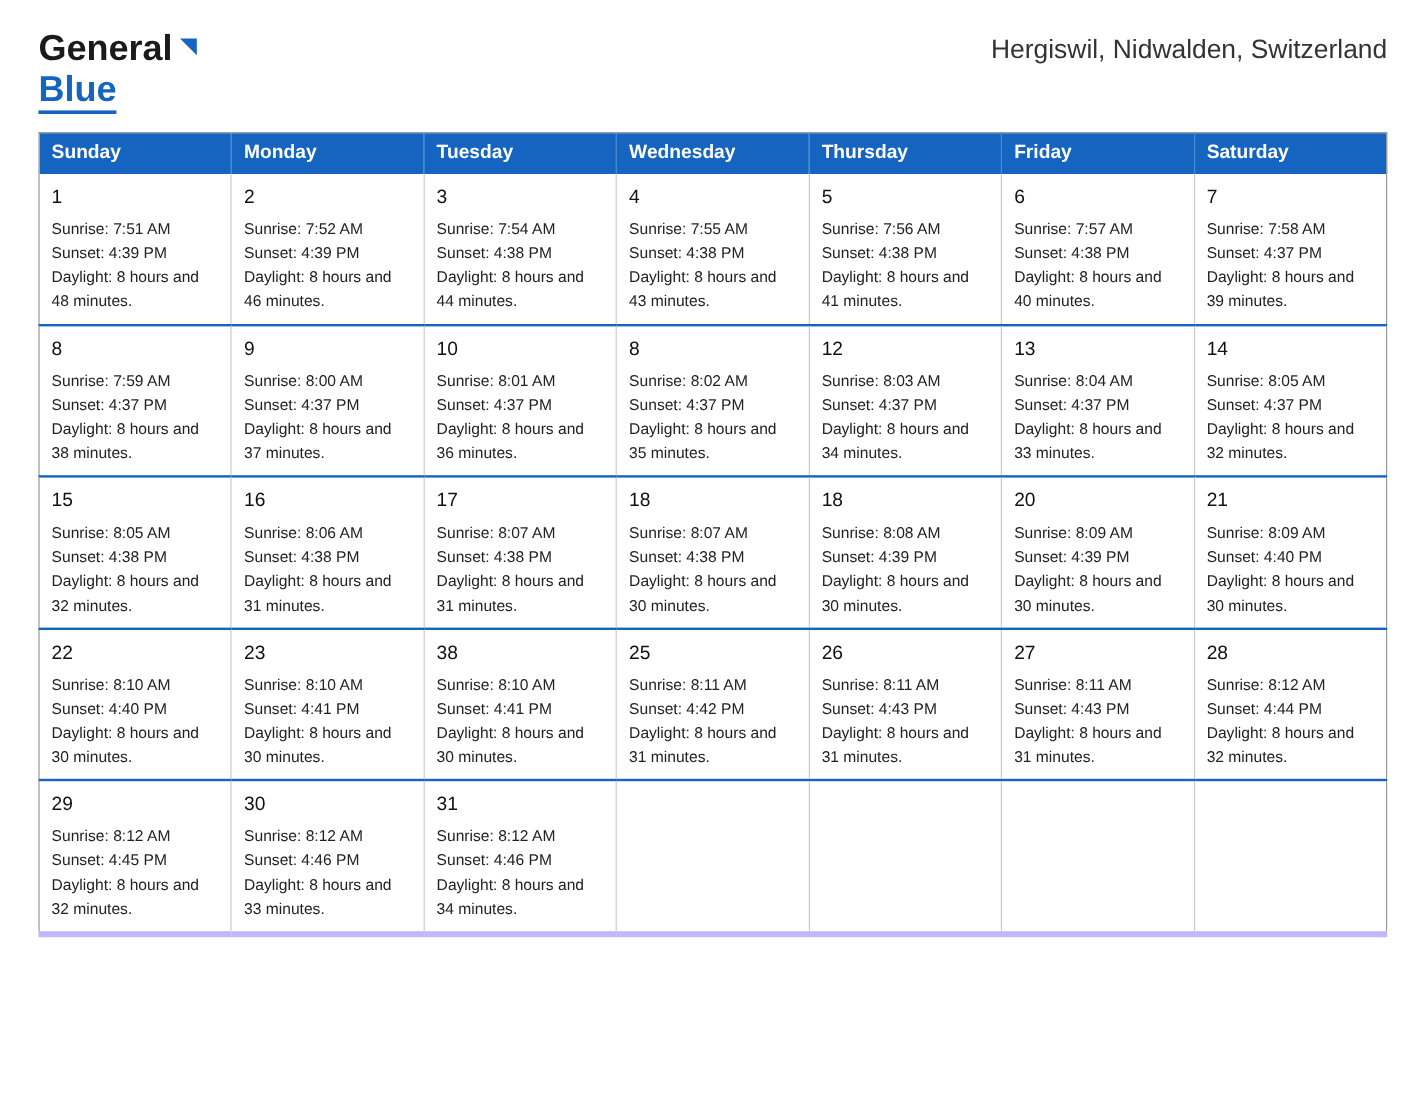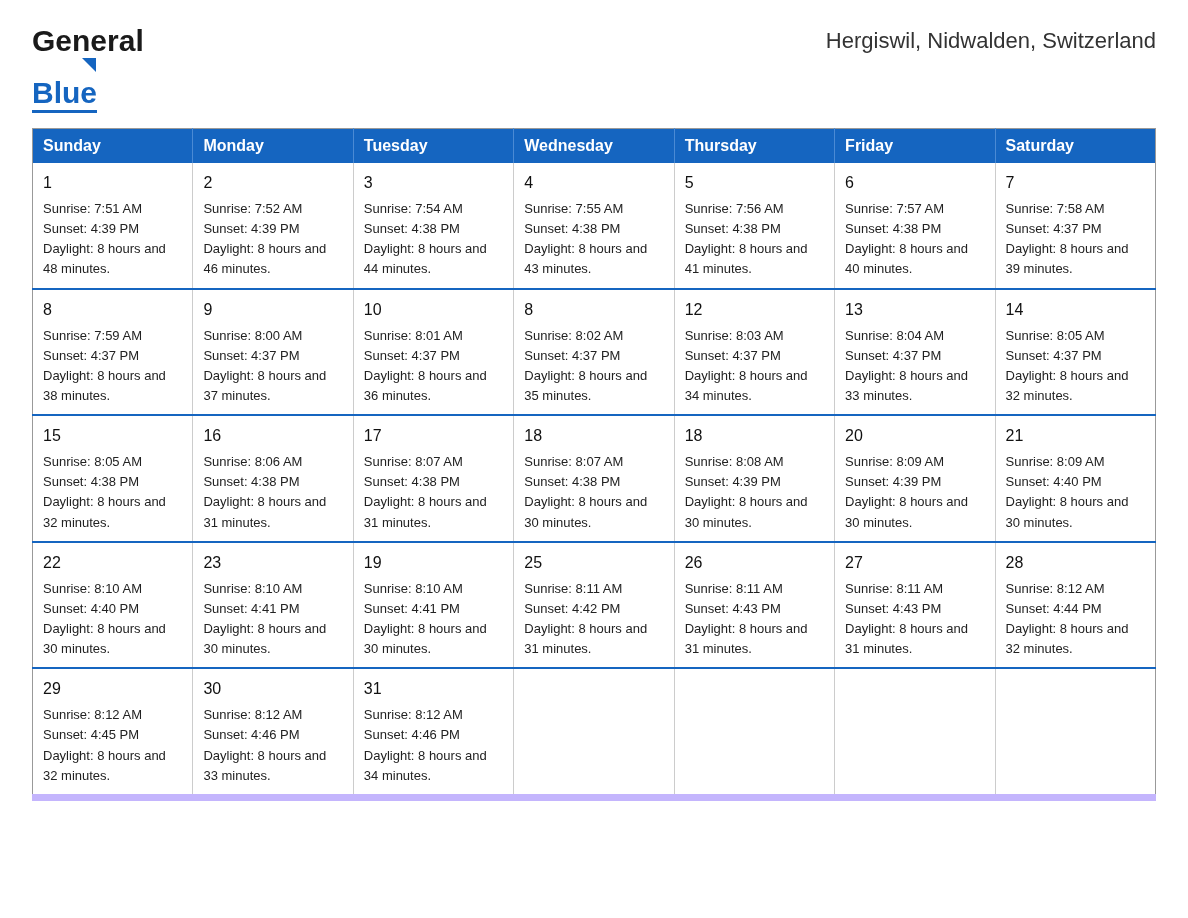--- a/index.html
+++ b/index.html
@@ -17,21 +17,20 @@
       margin-bottom: 18px;
     }
     .logo {
       display: flex;
       flex-direction: column;
       align-items: flex-start;
     }
     .logo-line {
       display: flex;
       align-items: center;
-      flex-direction: column;
     }
     .title-section {
       text-align: right;
     }
     .month-year {
       font-size: 52px;
       font-weight: bold;
       color: #1a1a1a;
       line-height: 1.1;
     }
@@ -67,21 +66,21 @@
       width: 14.28%;
       font-size: 13px;
       color: #222;
       line-height: 1.5;
       min-height: 110px;
     }
     .calendar td:last-child {
       border-right: none;
     }
     .calendar tr:last-child td {
-      border-bottom: 7px solid #c4b5fd;
+      border-bottom: 5px solid #c4b5fd;
     }
     .day-num {
       font-size: 16px;
       font-weight: normal;
       color: #111;
       display: block;
       margin-bottom: 4px;
     }
     .day-info {
       font-size: 13px;
@@ -218,21 +217,21 @@
       <tr>
         <td>
           <span class="day-num">22</span>
           <div class="day-info">Sunrise: 8:10 AM<br>Sunset: 4:40 PM<br>Daylight: 8 hours and 30 minutes.</div>
         </td>
         <td>
           <span class="day-num">23</span>
           <div class="day-info">Sunrise: 8:10 AM<br>Sunset: 4:41 PM<br>Daylight: 8 hours and 30 minutes.</div>
         </td>
         <td>
-          <span class="day-num">19</span>
+          <span class="day-num">38</span>
           <div class="day-info">Sunrise: 8:10 AM<br>Sunset: 4:41 PM<br>Daylight: 8 hours and 30 minutes.</div>
         </td>
         <td>
           <span class="day-num">25</span>
           <div class="day-info">Sunrise: 8:11 AM<br>Sunset: 4:42 PM<br>Daylight: 8 hours and 31 minutes.</div>
         </td>
         <td>
           <span class="day-num">26</span>
           <div class="day-info">Sunrise: 8:11 AM<br>Sunset: 4:43 PM<br>Daylight: 8 hours and 31 minutes.</div>
         </td>

